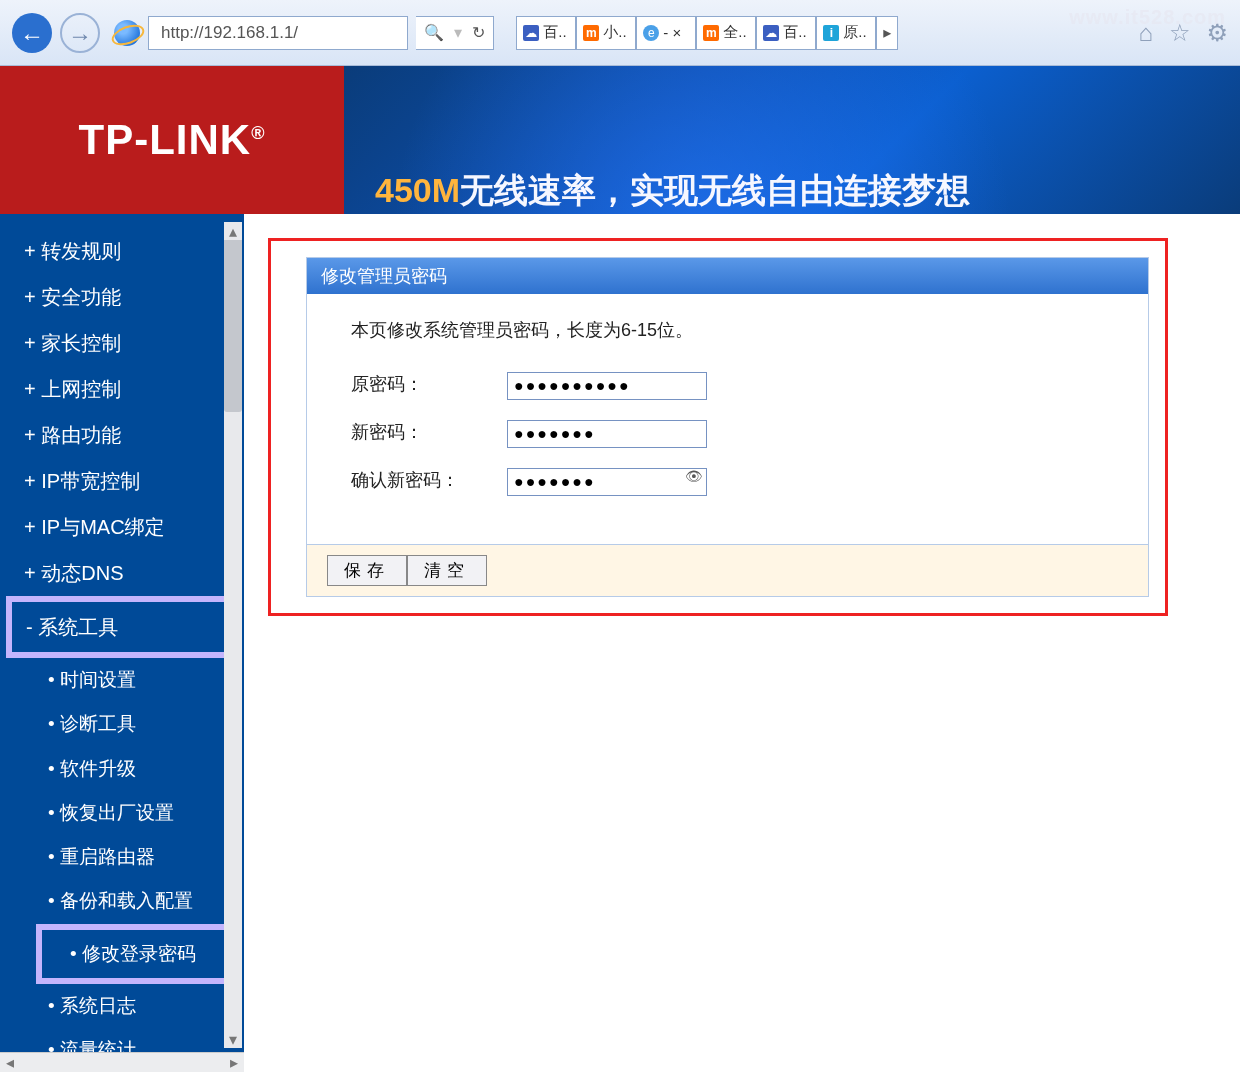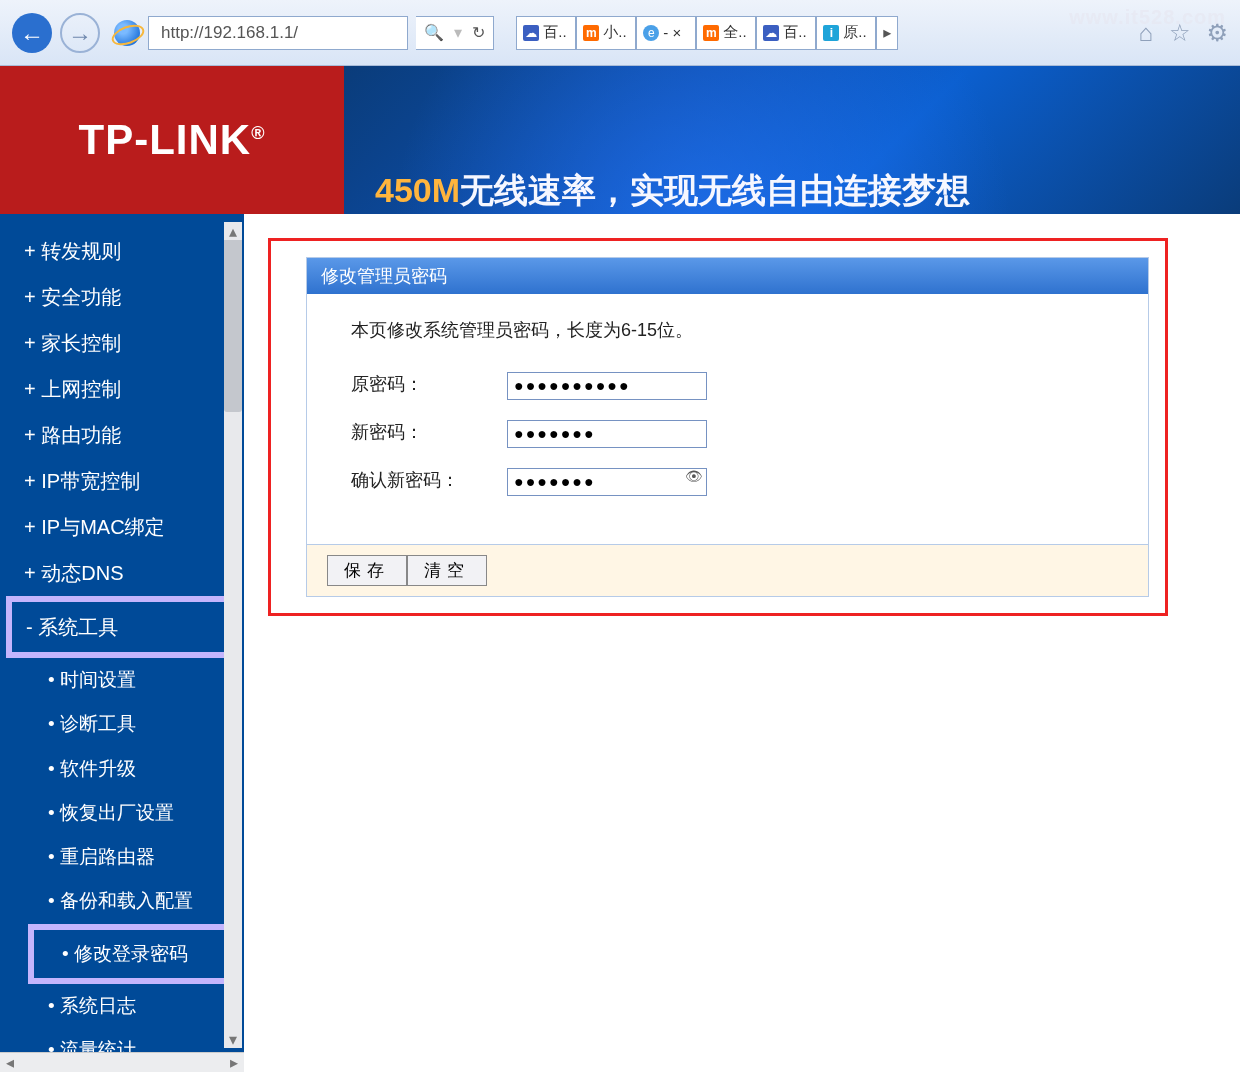--- a/index.html
+++ b/index.html
@@ -356,21 +356,21 @@
     <div class="side-item">动态DNS</div>
     <div class="red-box">
       <div class="side-item expanded" style="padding-left:0">系统工具</div>
     </div>
     <div class="side-sub">时间设置</div>
     <div class="side-sub">诊断工具</div>
     <div class="side-sub">软件升级</div>
     <div class="side-sub">恢复出厂设置</div>
     <div class="side-sub">重启路由器</div>
     <div class="side-sub">备份和载入配置</div>
-    <div class="red-box" style="margin-left:28px">
+    <div class="red-box" style="margin-left:36px">
       <div class="side-sub" style="padding-left:14px">修改登录密码</div>
     </div>
     <div class="side-sub">系统日志</div>
     <div class="side-sub">流量统计</div>
 
     <div class="v-track"></div>
     <div class="v-thumb"></div>
     <div class="v-arrow" style="top:8px">▴</div>
     <div class="v-arrow" style="bottom:24px">▾</div>
 

